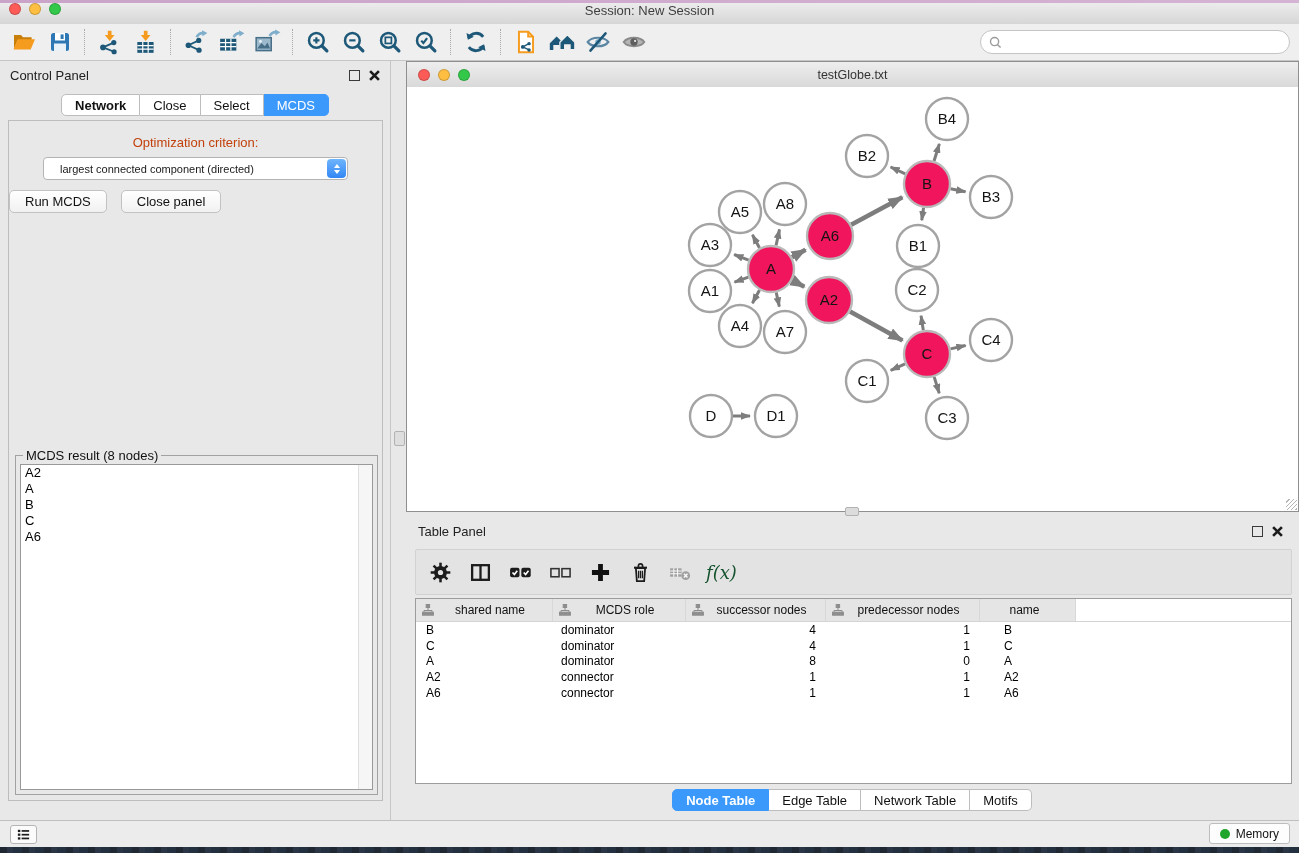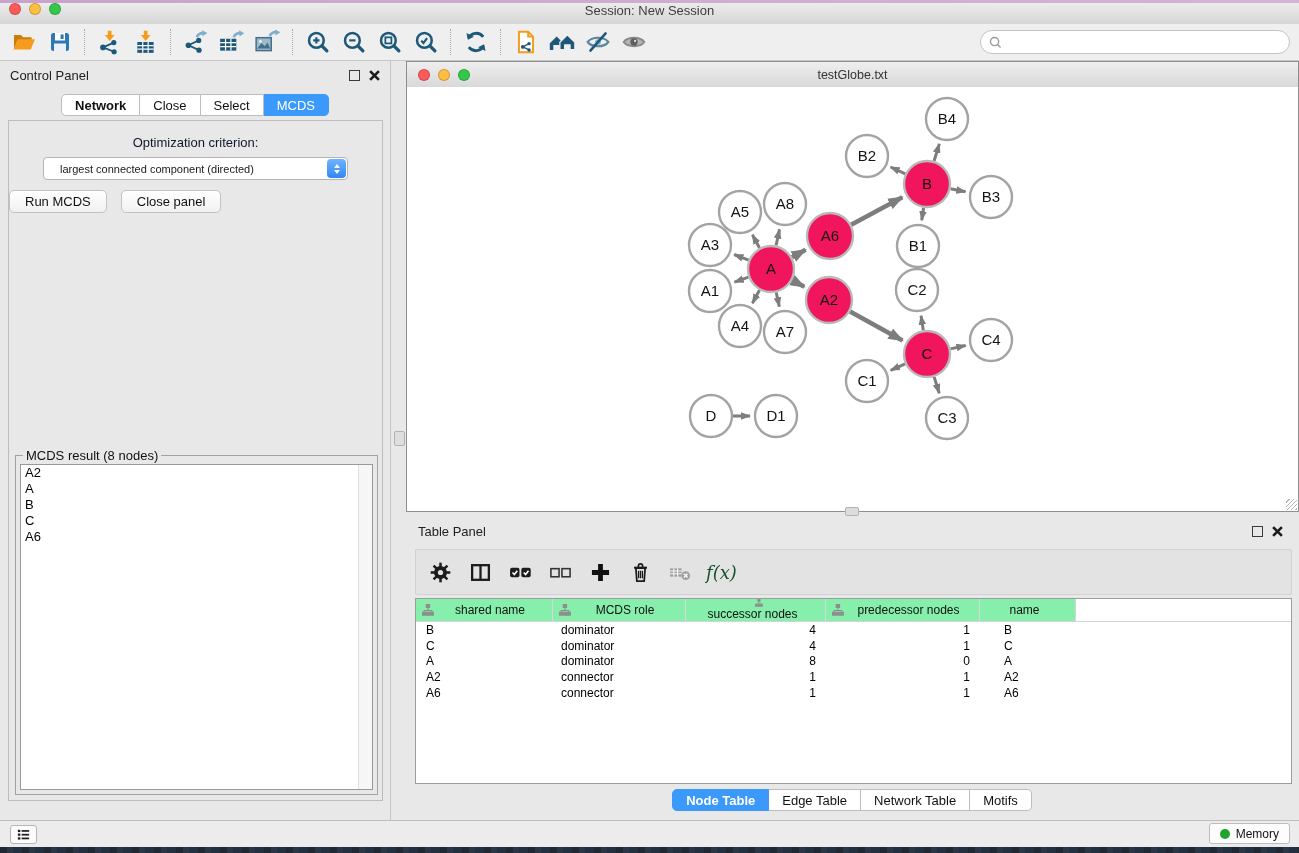--- a/index.html
+++ b/index.html
@@ -35,21 +35,21 @@
   .panel-head .ptitle{font-size:13px;margin-left:10px;color:#222;}
   .panel-icons{margin-left:auto;display:flex;align-items:center;gap:9px;margin-right:10px;}
   .float-sq{width:9px;height:9px;border:1.5px solid #3a3a3a;display:inline-block;}
   #cp-tabs{position:absolute;left:0;top:33px;width:100%;display:flex;justify-content:center;}
   .seg{background:#fff;border:1px solid #bdbdbd;border-left-width:0;height:22px;box-sizing:border-box;
        display:flex;align-items:center;padding:0 13px;font-size:13px;color:#111;cursor:default;}
   .seg:first-child{border-left-width:1px;border-radius:5px 0 0 5px;font-weight:bold;}
   .seg:last-child{border-radius:0 5px 5px 0;}
   .seg.active{background:#3b99fc;border-color:#3b99fc;color:#fff;}
   #cp-frame{position:absolute;left:8px;top:59px;width:373px;height:679px;border:1px solid #bdbdbd;background:#e8e8e8;}
-  #opt-label{position:absolute;left:0;top:14px;width:100%;text-align:center;font-size:13px;color:#0f172a;}
+  #opt-label{position:absolute;left:0;top:14px;width:100%;text-align:center;font-size:13px;color:#c2410c;}
   #dropdown{position:absolute;left:34px;top:36px;width:305px;height:23px;background:#fff;border:1px solid #b4b4b4;
             border-radius:4px;box-sizing:border-box;display:flex;align-items:center;}
   #dropdown .val{flex:1;padding-left:16px;font-size:11px;white-space:nowrap;overflow:hidden;}
   .stepper{width:19px;height:19px;margin-right:1px;background:linear-gradient(#6fb5fe,#3287f5);border-radius:4px;
            display:flex;flex-direction:column;align-items:center;justify-content:center;gap:2px;}
   .stepper .up{width:0;height:0;border-left:3.5px solid transparent;border-right:3.5px solid transparent;border-bottom:4.5px solid #fff;}
   .stepper .down{width:0;height:0;border-left:3.5px solid transparent;border-right:3.5px solid transparent;border-top:4.5px solid #fff;}
   #cp-buttons{position:absolute;left:0;top:69px;width:100%;display:flex;justify-content:flex-start;gap:14px;}
   .mac-btn{height:23px;background:linear-gradient(#ffffff,#f1f1f1);border:1px solid #c2c2c2;border-radius:5px;
            font-size:13px;color:#111;padding:0 15px;font-family:"Liberation Sans",sans-serif;}
@@ -74,21 +74,21 @@
      background:repeating-linear-gradient(135deg,transparent 0 2px,#b5b5b5 2px 3px);}
 
   
   #table-panel{left:391px;top:512px;width:908px;height:308px;background:#e8e8e8;}
   #tp-toolbar{position:absolute;left:24px;top:37px;width:877px;height:46px;background:#e3e3e3;
               border:1px solid #d2d2d2;border-radius:2px;box-sizing:border-box;display:flex;align-items:center;gap:4px;padding-left:6px;}
   .tp-btn{width:36px;height:36px;border:0;background:transparent;display:flex;align-items:center;justify-content:center;padding:0;}
   #fx-label{font-size:18px;font-family:"DejaVu Serif",serif;font-style:italic;color:#14532d;margin-left:4px;}
   #tbl{position:absolute;left:24px;top:86px;width:877px;height:186px;background:#fff;border:1px solid #9c9c9c;box-sizing:border-box;overflow:hidden;}
   #tbl-head{display:flex;height:22px;border-bottom:1px solid #d4d4d4;}
-  .th{box-sizing:border-box;background:#86efac;border-right:1px solid #d8d8d8;display:flex;align-items:center;font-size:12px;color:#111;}
+  .th{box-sizing:border-box;background:#e5e5e5;border-right:1px solid #d8d8d8;display:flex;align-items:center;font-size:12px;color:#111;}
   .th .hierwrap{margin-left:6px;display:flex;align-items:center;}
   .th .thlab{flex:1;text-align:center;padding-right:6px;}
   .tr{display:flex;height:15.8px;align-items:center;}
   .td{box-sizing:border-box;font-size:12px;color:#000;padding:0 10px;white-space:nowrap;}
   #tp-tabs{position:absolute;left:0;top:277px;width:100%;display:flex;justify-content:center;transform:translateX(7px);}
 
   
   #statusbar{left:0;top:820px;width:1299px;height:27px;background:#ececec;border-top:1px solid #bfbfbf;box-sizing:border-box;}
   #sb-list-btn{position:absolute;left:10px;top:4px;width:27px;height:19px;background:#fbfbfb;border:1px solid #b5b5b5;
                border-radius:3px;display:flex;align-items:center;justify-content:center;padding:0;}
@@ -521,21 +521,21 @@
               <g fill="#8d8d8d" stroke="#8d8d8d" stroke-width="1">
                 <rect x="4.2" y="0.5" width="3.4" height="3"></rect>
                 <path d="M6 3.5v3M2 8V6.5h8V8" fill="none"></path>
                 <rect x="0.5" y="8.2" width="3.1" height="3"></rect>
                 <rect x="4.4" y="8.2" width="3.1" height="3"></rect>
                 <rect x="8.3" y="8.2" width="3.1" height="3"></rect>
               </g>
             </svg>
             <span class="thlab">MCDS role</span>
           </div>
-          <div class="th" style="width: 140px; flex-direction: column;">
+          <div class="th" style="width: 140px;">
             <svg class="hierwrap" width="12" height="12" viewBox="0 0 12 12">
               <g fill="#8d8d8d" stroke="#8d8d8d" stroke-width="1">
                 <rect x="4.2" y="0.5" width="3.4" height="3"></rect>
                 <path d="M6 3.5v3M2 8V6.5h8V8" fill="none"></path>
                 <rect x="0.5" y="8.2" width="3.1" height="3"></rect>
                 <rect x="4.4" y="8.2" width="3.1" height="3"></rect>
                 <rect x="8.3" y="8.2" width="3.1" height="3"></rect>
               </g>
             </svg>
             <span class="thlab">successor nodes</span>

